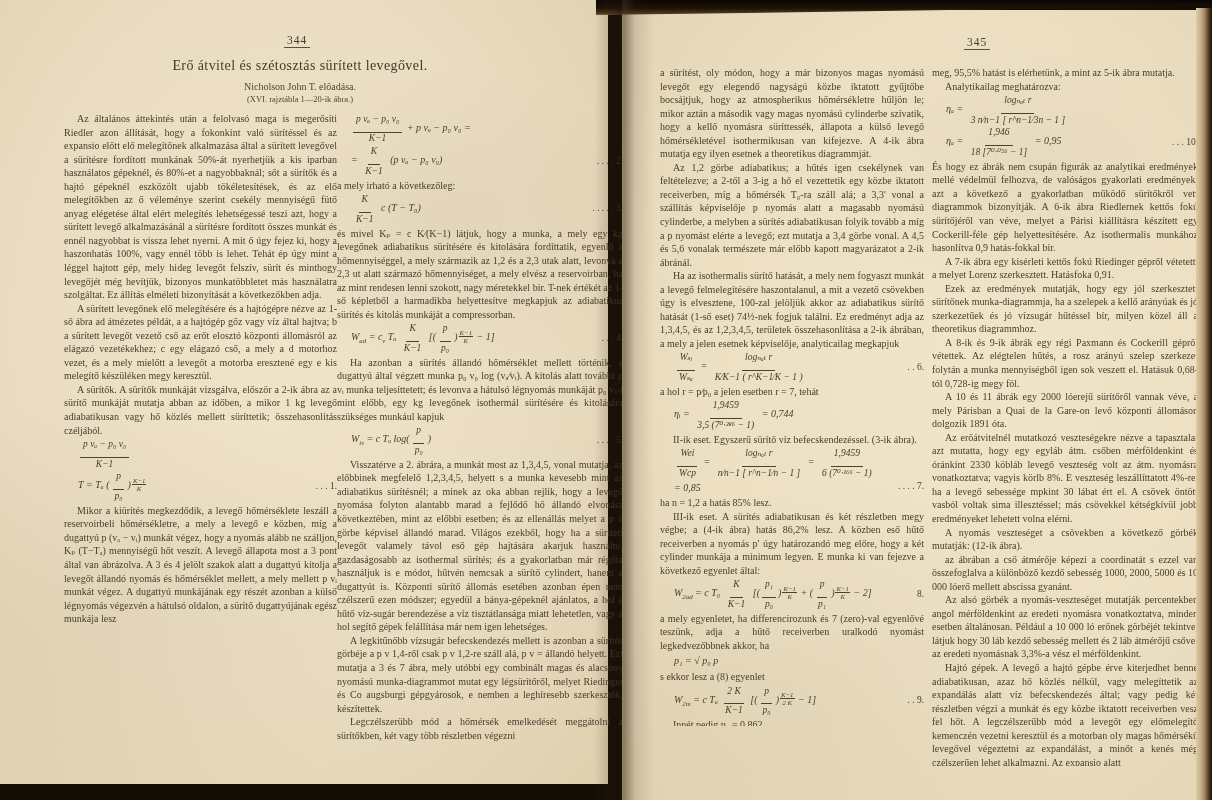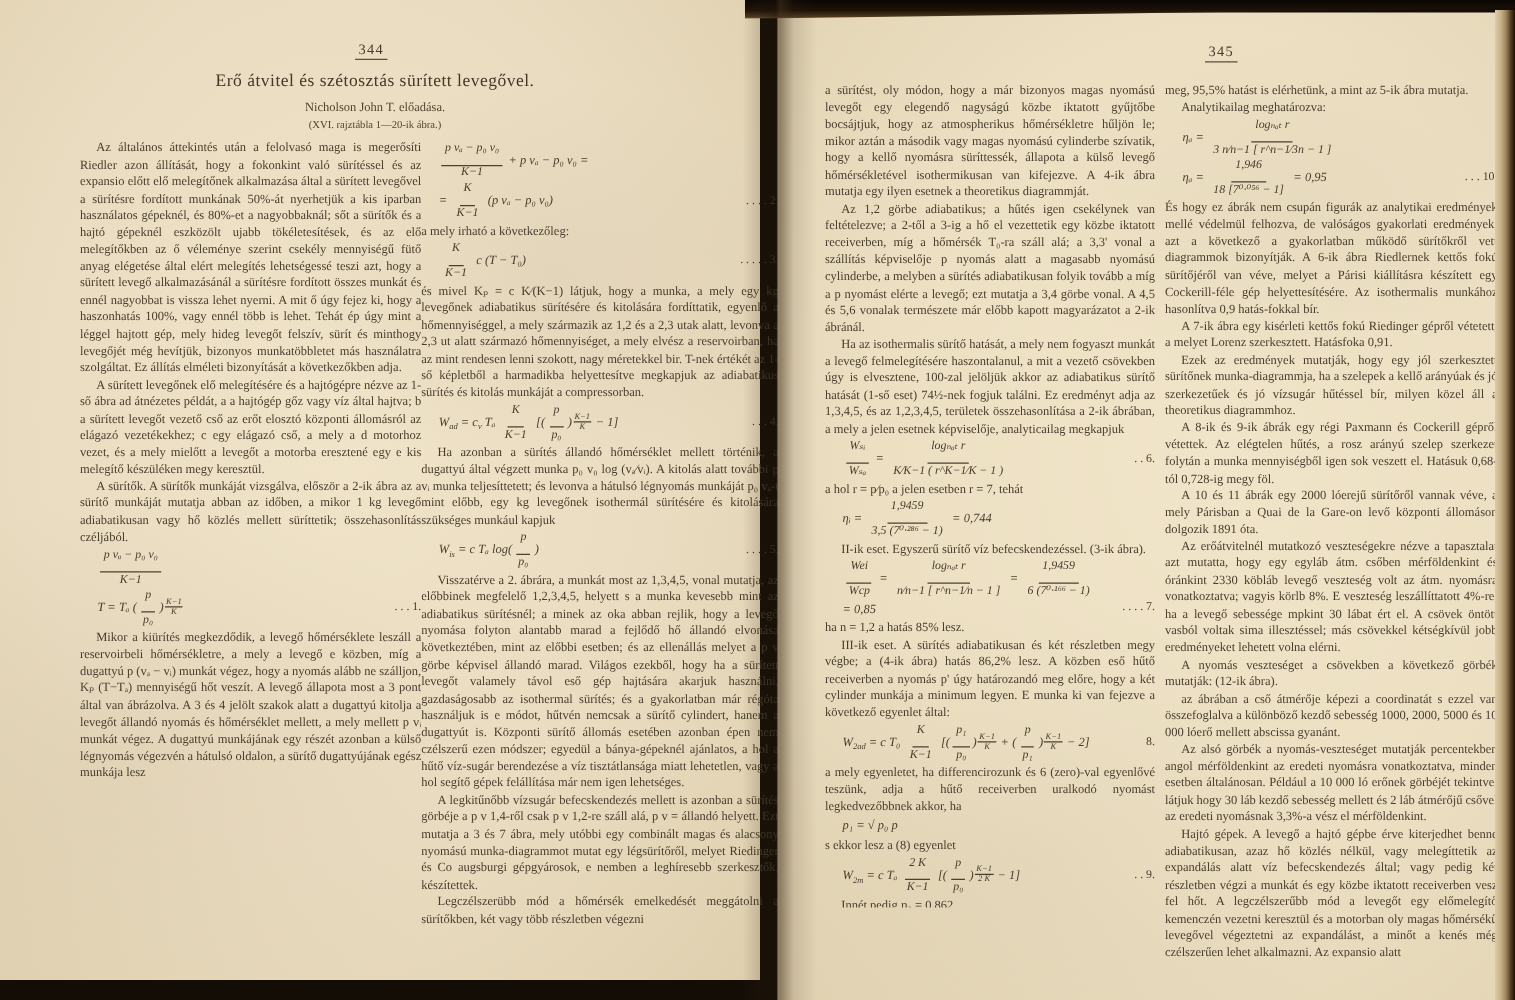--- a/index.html
+++ b/index.html
@@ -178,21 +178,21 @@
               <span class="top">K−1</span>
               <span class="bot">K</span>
             </span><span> + </span><span>(</span><span class="fr">
               <span class="top">p</span>
               <span class="bot">p₁</span>
             </span><span>)</span><span class="fr sf">
               <span class="top">K−1</span>
               <span class="bot">K</span>
             </span><span> − 2]</span><span class="eqnum">8.</span></div>
         </div>
-        <p class="para">a mely egyenletet, ha differencirozunk és 6 (zero)-val egyenlővé teszünk, adja a hűtő receiverben uralkodó nyomást legkedvezőbbnek akkor, ha</p>
+        <p class="para">a mely egyenletet, ha differencirozunk és 7 (zero)-val egyenlővé teszünk, adja a hűtő receiverben uralkodó nyomást legkedvezőbbnek akkor, ha</p>
         <div class="formula">
           <div class="fline"><span>p₁ = √ p₀ p</span></div>
         </div>
         <p class="para">s ekkor lesz a (8) egyenlet</p>
         <div class="formula">
           <div class="fline"><span>W</span><sub>2m</sub><span> = c Tₐ </span><span class="fr">
               <span class="top">2 K</span>
               <span class="bot">K−1</span>
             </span><span> [</span><span>(</span><span class="fr">
               <span class="top">p</span>

